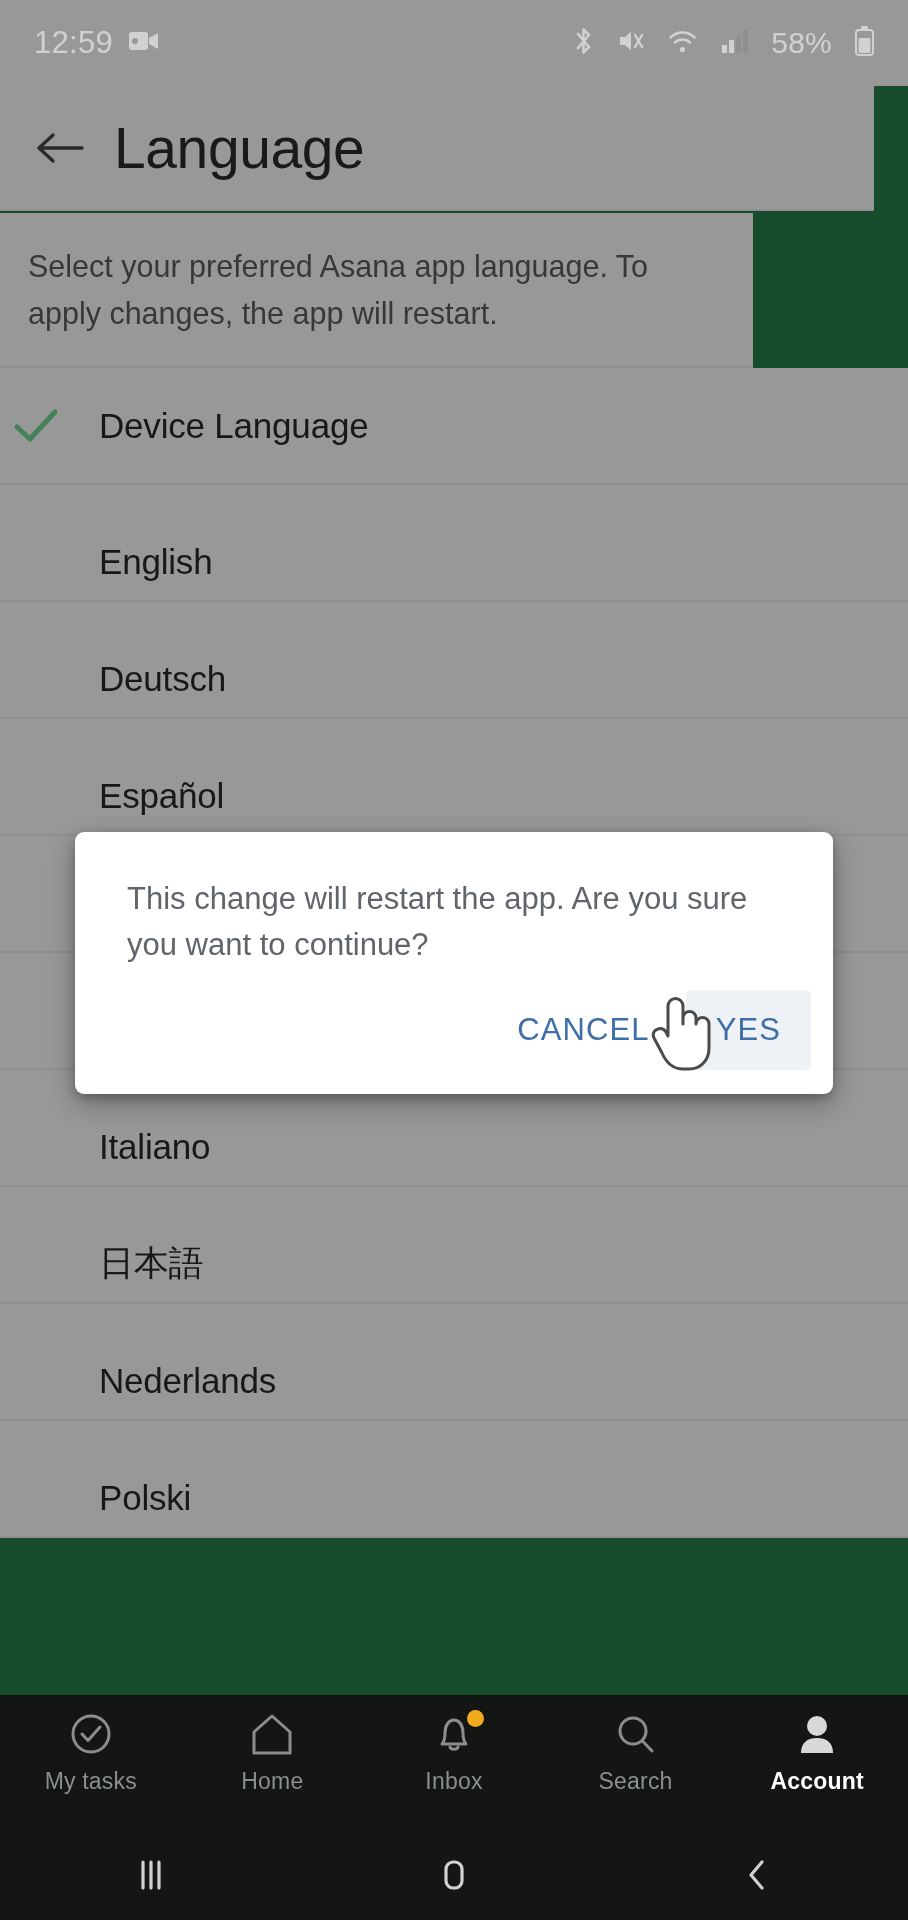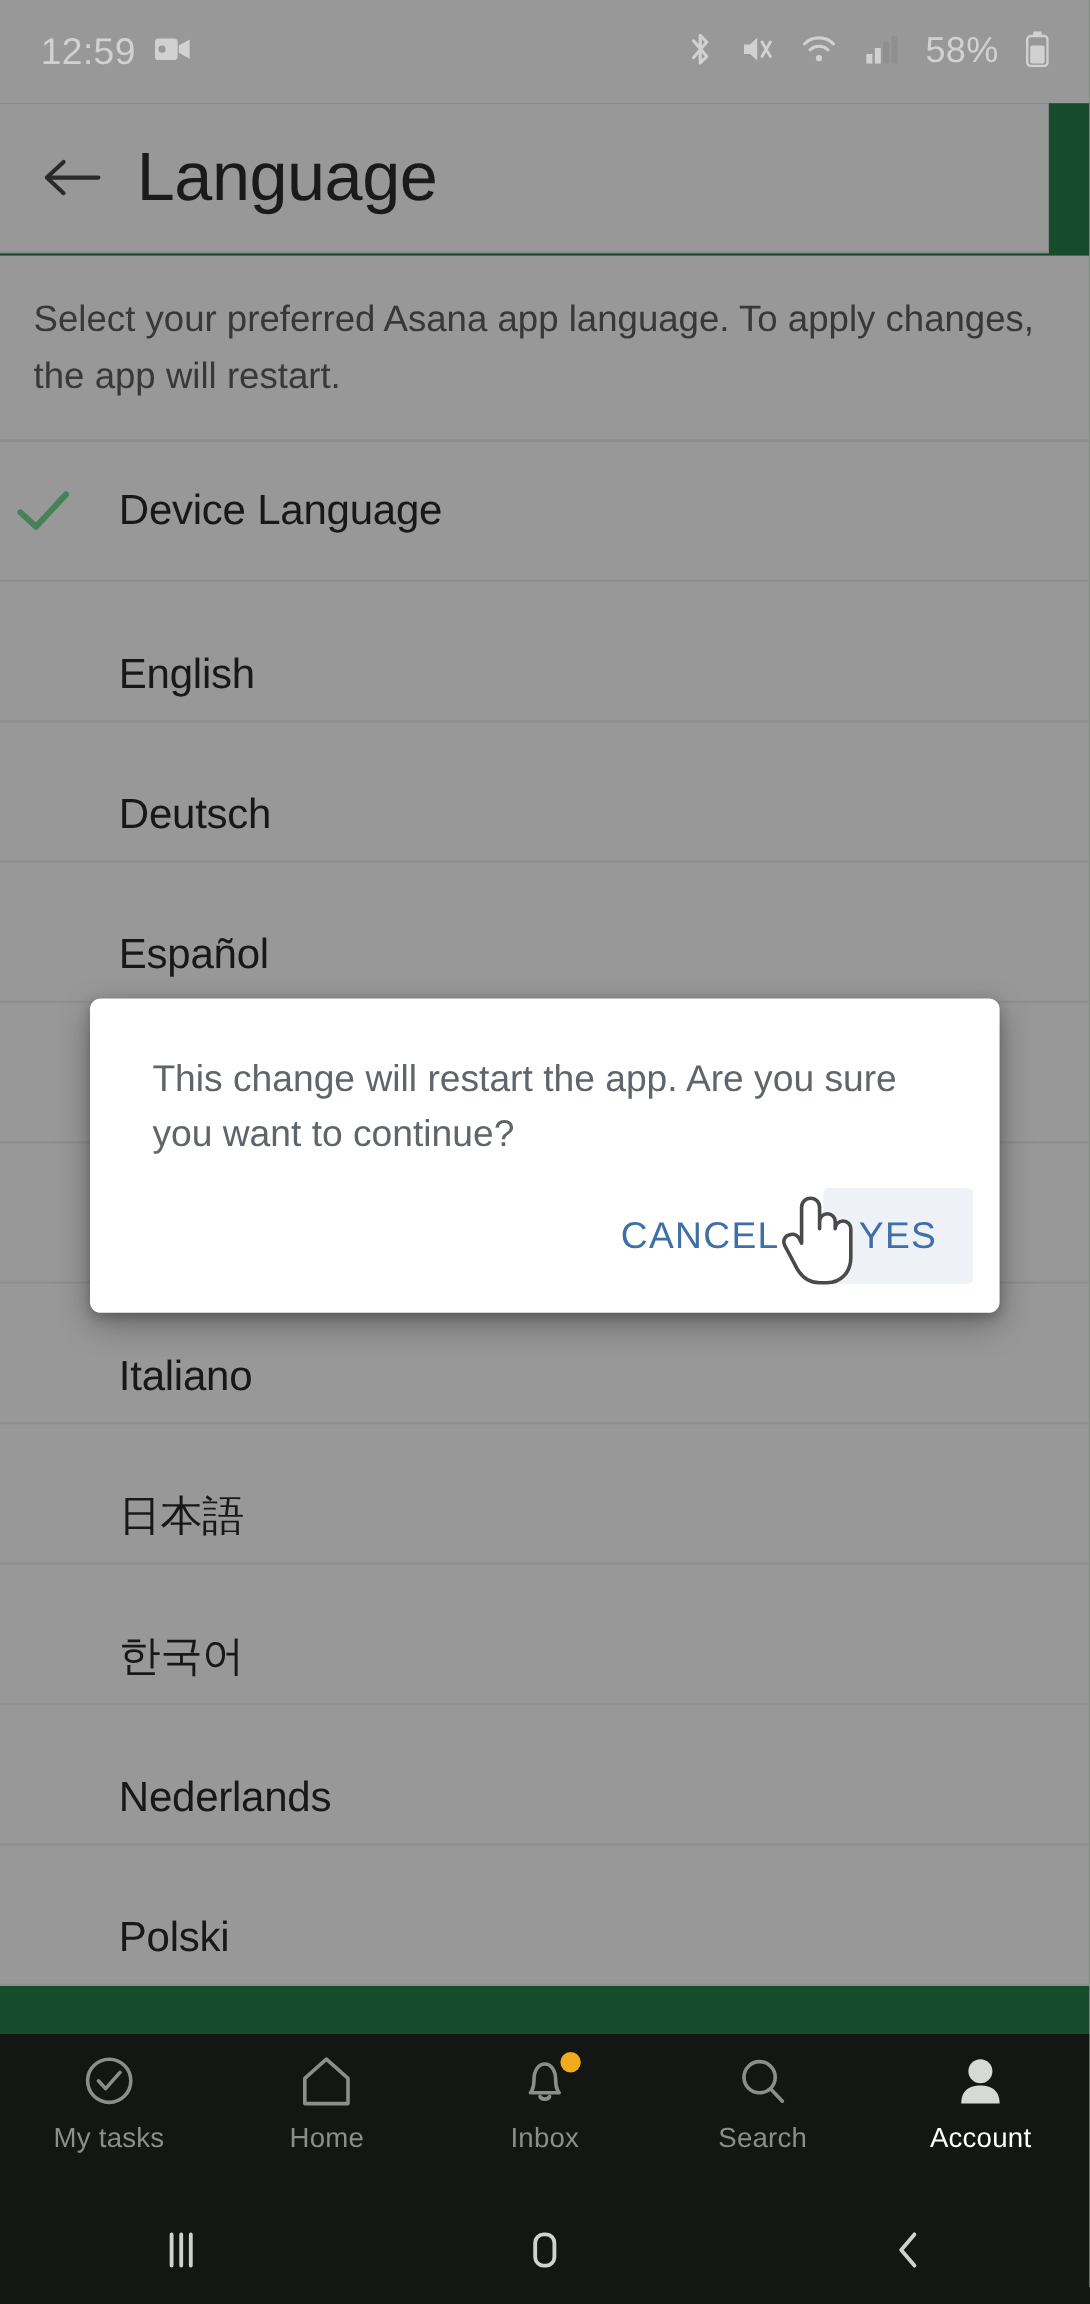--- a/index.html
+++ b/index.html
@@ -52,21 +52,21 @@
   }
   .appbar-title {
     font-size: 57px; color: #191919; font-weight: 400;
     margin-left: 22px; letter-spacing: -0.4px;
     white-space: nowrap;
   }
 
   
   .description {
     position: absolute; top: 213px; left: 0;
-    width: 908px; height: 155px;
+    width: 753px; height: 155px;
     padding: 30px 30px 0 28px;
     background: #aeaeae;
     border-bottom: 2px solid #a4a4a4;
   }
   .description p {
     font-size: 30.5px; line-height: 47px;
     color: #3c3c3c; font-weight: 400;
   }
 
   
@@ -161,21 +161,21 @@
     display: flex; flex-direction: column;
     align-items: center; gap: 9px;
     cursor: pointer;
     position: relative;
   }
   .nav-ico { position: relative; height: 50px; display:flex; align-items:center; }
   .nav-label {
     font-size: 23px; color: #8b8f8b; font-weight: 400;
     letter-spacing: .2px;
   }
-  .nav-item.active .nav-label { color: #ffffff; font-weight: 400; }
+  .nav-item.active .nav-label { color: #ffffff; font-weight: 700; }
   .badge-dot {
     position: absolute; right: -6px; top: 1px;
     width: 17px; height: 17px; border-radius: 50%;
     background: #f2ab1e;
   }
 
   
   .sysnav {
     position: absolute; left: 0; top: 1830px;
     width: 908px; height: 90px;
@@ -294,24 +294,20 @@
     <div class="lang-row">
       <span class="lang-check"></span>
       <span class="lang-label">Italiano</span>
     </div>
 
     <div class="lang-row">
       <span class="lang-check"></span>
       <span class="lang-label">日本語</span>
     </div>
 
-    <div class="lang-row">
-      <span class="lang-check"></span>
-      <span class="lang-label">한국어</span>
-    </div>
 
     <div class="lang-row">
       <span class="lang-check"></span>
       <span class="lang-label">Nederlands</span>
     </div>
 
     <div class="lang-row">
       <span class="lang-check"></span>
       <span class="lang-label">Polski</span>
     </div>

